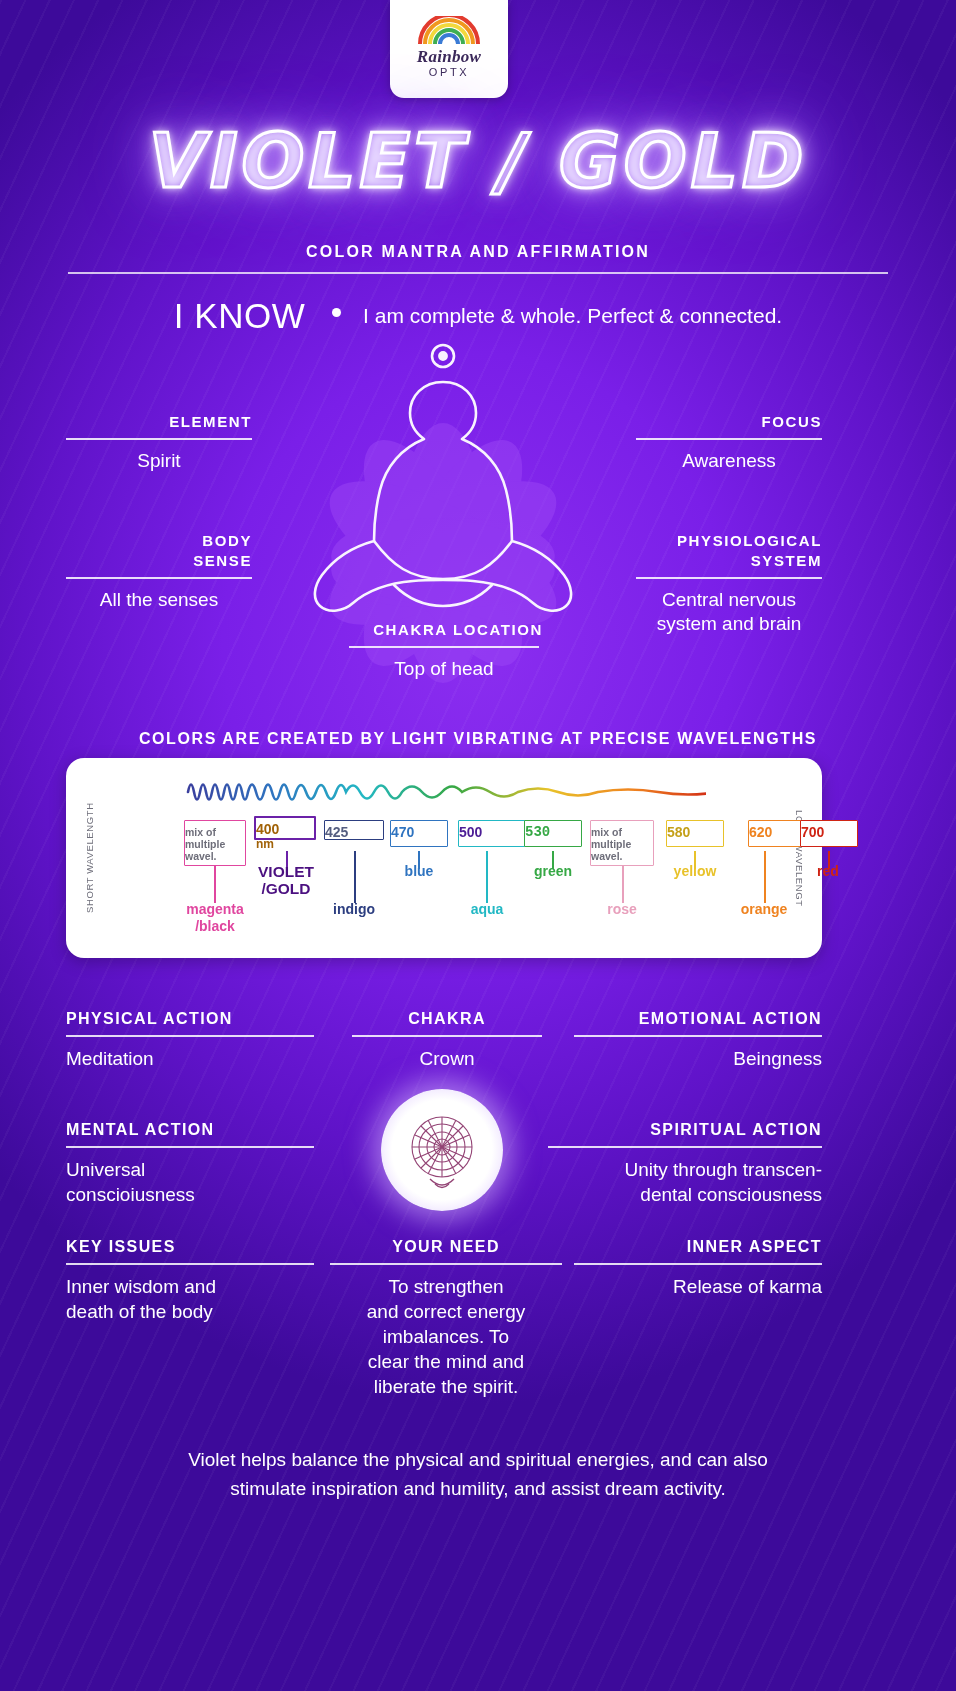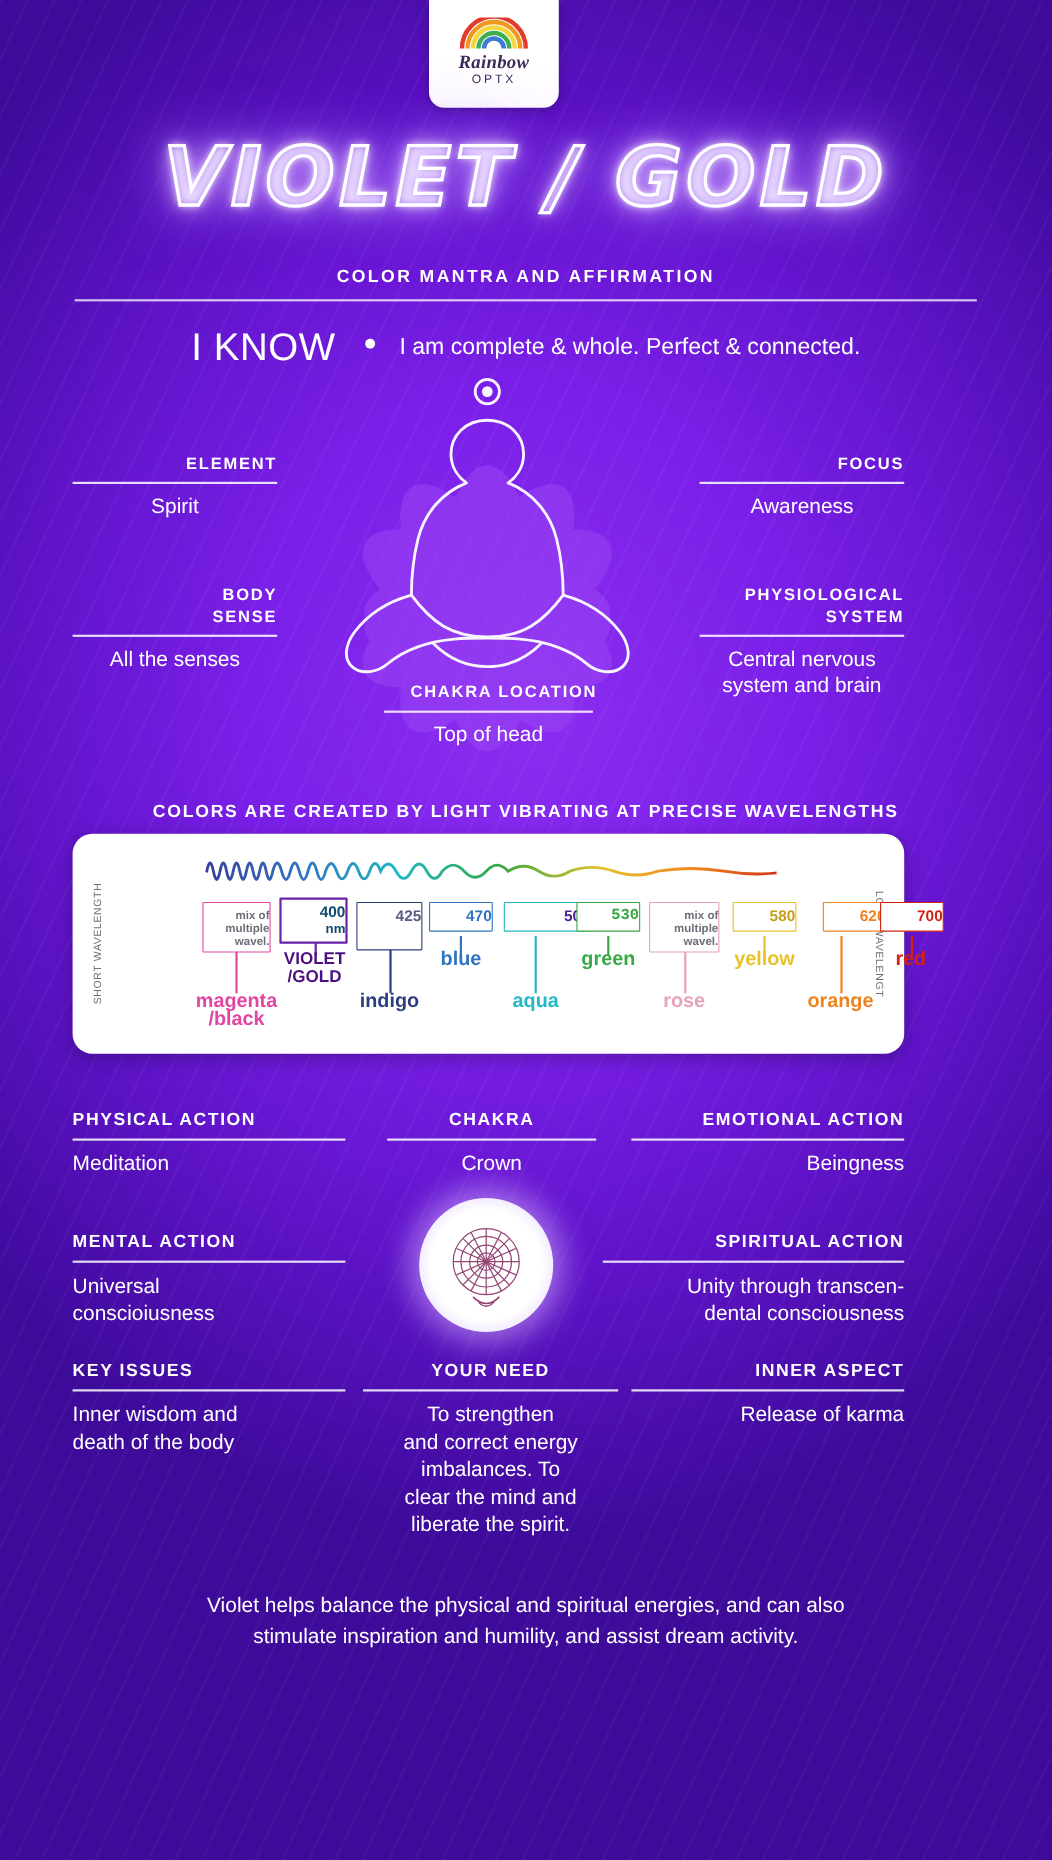--- a/index.html
+++ b/index.html
@@ -187,31 +187,31 @@
   .side-left  { left: 14px; transform: rotate(180deg); }
   .side-right { right: 14px; }
 
   .wave-svg { position: absolute; left: 120px; top: 14px; }
 
   .chip {
     position: absolute;
     border: 1.6px solid #999;
     border-radius: 1px;
     background: #fff;
-    text-align: right;
+    text-align: left;
     font-size: 14px;
     font-weight: bold;
     line-height: 15px;
     padding: 4px 0 5px;
     box-sizing: border-box;
   }
   .chip.small-text { font-size: 10.5px; font-weight: bold; line-height: 12px; padding-top:5px; }
   .wl-name {
     position: absolute;
-    font-size: 18px;
+    font-size: 14px;
     font-weight: bold;
     text-align: center;
     line-height: 17px;
   }
   .tick { position: absolute; width: 1.6px; }
 
   
   .cell { position: absolute; }
   .cell .c-label {
     font-size: 16px;
@@ -392,26 +392,26 @@
     <div class="tick" style="left:352px; top:93px; height:18px; background:#2f74c0;"></div>
     <div class="tick" style="left:420px; top:93px; height:52px; background:#22b8c4;"></div>
     <div class="tick" style="left:486px; top:93px; height:18px; background:#36a845;"></div>
     <div class="tick" style="left:556px; top:93px; height:52px; background:#e8a0bc;"></div>
     <div class="tick" style="left:628px; top:93px; height:18px; background:#e8c22a;"></div>
     <div class="tick" style="left:698px; top:93px; height:52px; background:#ef8320;"></div>
     <div class="tick" style="left:762px; top:93px; height:18px; background:#cf2414;"></div>
 
     <div class="chip small-text" style="left:118px; top:62px; width:62px; height:46px; border-color:#e0469f; color:#6e6e7a;">mix of multiple wavel.</div>
 
-    <div class="chip" style="left:188px; top:58px; width:62px; height:42px; border-color:#6b21a8; color:#0c4a6e; border-width:2.4px;">
+    <div class="chip" style="left:188px; top:58px; width:62px; height:24px; border-color:#6b21a8; color:#a16207; border-width:2.4px;">
       <div>400</div>
       <div style="font-size:12px;">nm</div>
     </div>
 
-    <div class="chip" style="left:258px; top:62px; width:60px; height:44px; border-color:#2c3e80; color:#555e80;">425</div>
+    <div class="chip" style="left:258px; top:62px; width:60px; height:20px; border-color:#2c3e80; color:#555e80;">425</div>
     <div class="chip" style="left:324px; top:62px; width:58px; height:27px; border-color:#2f74c0; color:#2f74c0;">470</div>
     <div class="chip" style="left:392px; top:62px; width:79px; height:27px; border-color:#22b8c4; color:#4c1d95;">500</div>
     <div class="chip" style="left:458px; top:62px; width:58px; height:27px; border-color:#36a845; color:#36a845;font-family:Liberation Mono, monospace;">530</div>
 
     <div class="chip small-text" style="left:524px; top:62px; width:64px; height:46px; border-color:#e8a0bc; color:#6e6e7a;">mix of multiple wavel.</div>
 
     <div class="chip" style="left:600px; top:62px; width:58px; height:27px; border-color:#e8c22a; color:#c4a019;">580</div>
     <div class="chip" style="left:668px; top:62px; width:58px; height:27px; border-color:#ef8320; color:#ef8320;margin-left:14px;">620</div>
     <div class="chip" style="left:734px; top:62px; width:58px; height:27px; border-color:#cf2414; color:#cf2414;">700</div>
 

